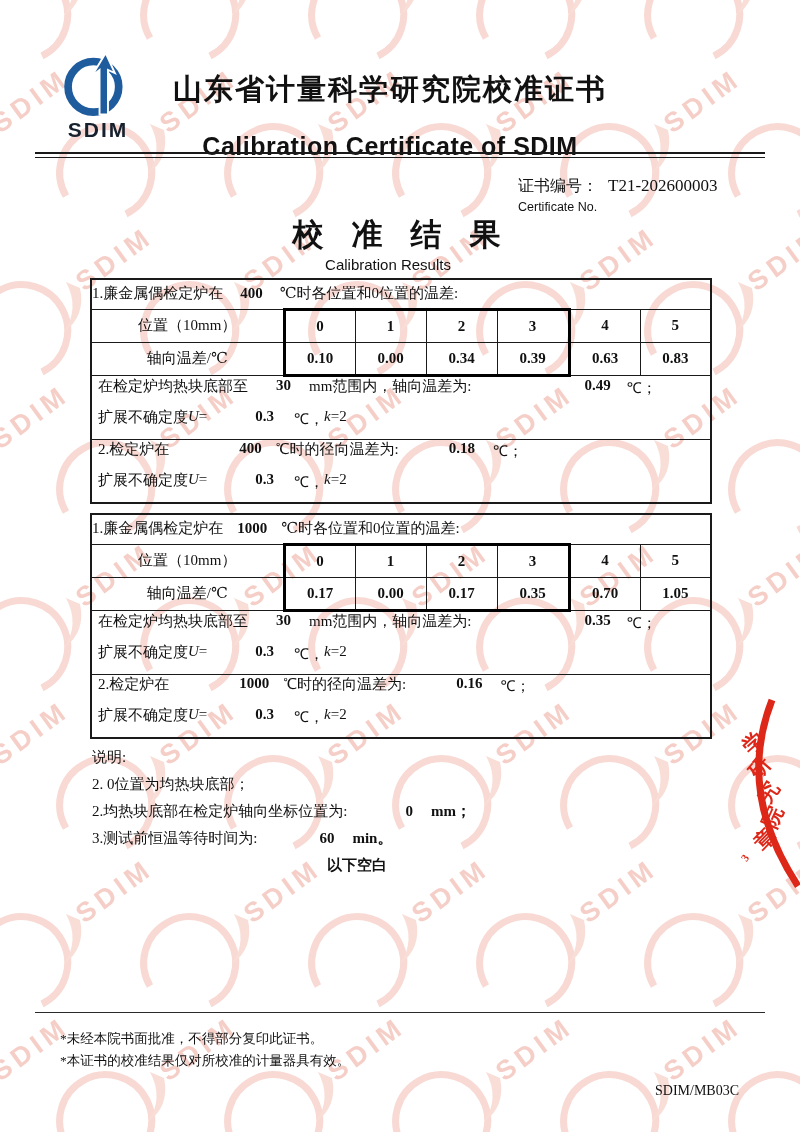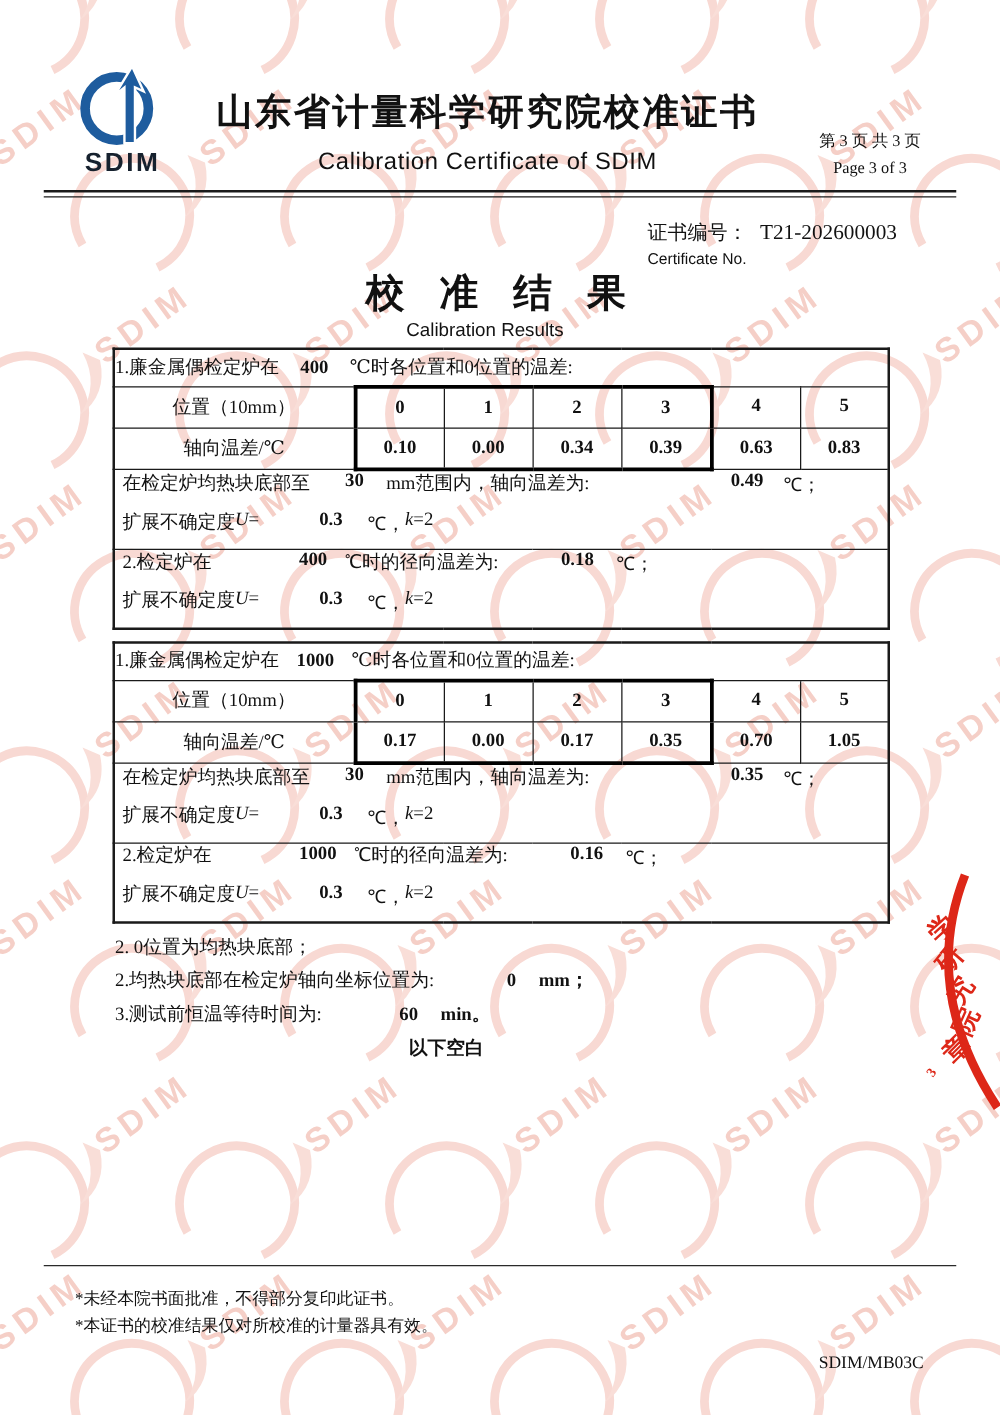--- a/index.html
+++ b/index.html
@@ -7,22 +7,22 @@
         font-family:"Liberation Serif","DejaVu Serif",serif;color:#111;}
   .wm-svg{position:absolute;left:0;top:0;z-index:0;}
   .layer{position:absolute;z-index:1;}
 
   
   .logo{left:58px;top:50px;width:80px;text-align:center;}
   .logo-label{font-family:"Liberation Sans","DejaVu Sans",sans-serif;font-weight:bold;
               font-size:21px;letter-spacing:2px;color:#16212e;margin-top:-2px;}
   .titles{left:150px;top:70px;width:480px;text-align:center;}
   .title-cn{font-size:29px;font-weight:700;letter-spacing:2px;}
-  .title-en{font-family:"Liberation Sans","DejaVu Sans",sans-serif;font-weight:normal;
-            font-size:19px;margin-top:9px;letter-spacing:.5px;}
+  .title-en{font-family:"Liberation Sans","DejaVu Sans",sans-serif;font-weight:bold;
+            font-size:25px;margin-top:22px;letter-spacing:.5px;}
   .pageinfo{left:626px;top:102px;width:140px;text-align:center;font-size:13px;line-height:21px;}
   .double-rule{left:35px;top:152px;width:730px;height:3px;
                border-top:2px solid #1a1a1a;border-bottom:1px solid #1a1a1a;}
 
   
   .cert{left:518px;top:176px;}
   .cert-row{font-size:16px;white-space:nowrap;}
   .cert-val{margin-left:10px;font-size:17px;}
   .cert-en{font-family:"Liberation Sans","DejaVu Sans",sans-serif;font-size:12.5px;margin-top:3px;}
 
@@ -141,24 +141,20 @@
       <polygon points="52,84 52,26 42,34 60,4 72,30 63,26 63,84" fill="#1e5c9e" stroke="#ffffff" stroke-width="2.5"></polygon>
     </svg>
     <div class="logo-label">SDIM</div>
   </div>
 
   <div class="layer titles">
     <div class="title-cn">山东省计量科学研究院校准证书</div>
     <div class="title-en">Calibration Certificate of SDIM</div>
   </div>
 
-  <div class="layer pageinfo">
-    <div>第 3 页 共 3 页</div>
-    <div>Page 3 of 3</div>
-  </div>
 
   <div class="layer double-rule"></div>
 
   <div class="layer cert">
     <div class="cert-row">
       <span>证书编号：</span><span class="cert-val">T21-202600003</span>
     </div>
     <div class="cert-en">Certificate No.</div>
   </div>
 
@@ -313,20 +309,21 @@
               <span style="margin-left:20px">℃，</span>
               <span class="it">k</span>
               <span>=2</span>
         </div>
       </td>
     </tr>
   </tbody>
     </table>
 
   <div class="layer notes">
+    <div class="nline">说明:</div>
     <div class="nline">2. 0位置为均热块底部；</div>
     <div class="nline">
       <span>2.均热块底部在检定炉轴向坐标位置为:</span><span class="n" style="margin-left:58px">0</span><span style="margin-left:18px" class="n">mm；</span>
     </div>
     <div class="nline">
       <span>3.测试前恒温等待时间为:</span><span class="n" style="margin-left:62px">60</span><span style="margin-left:18px" class="n">min。</span>
     </div>
     <div class="blank-below">以下空白</div>
   </div>
 

